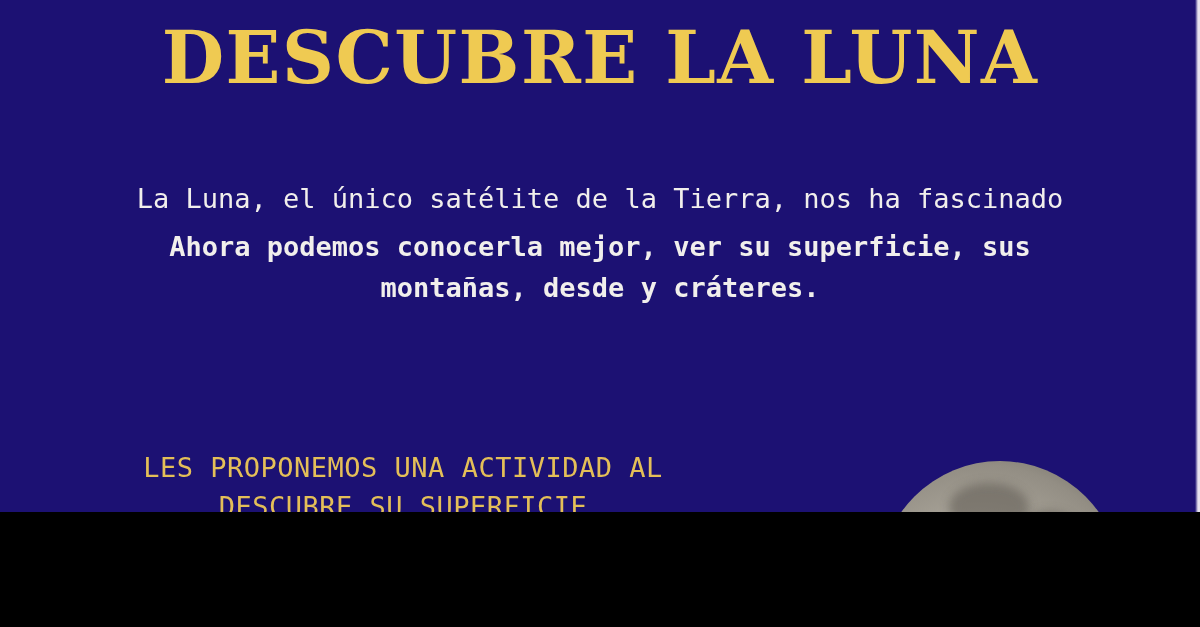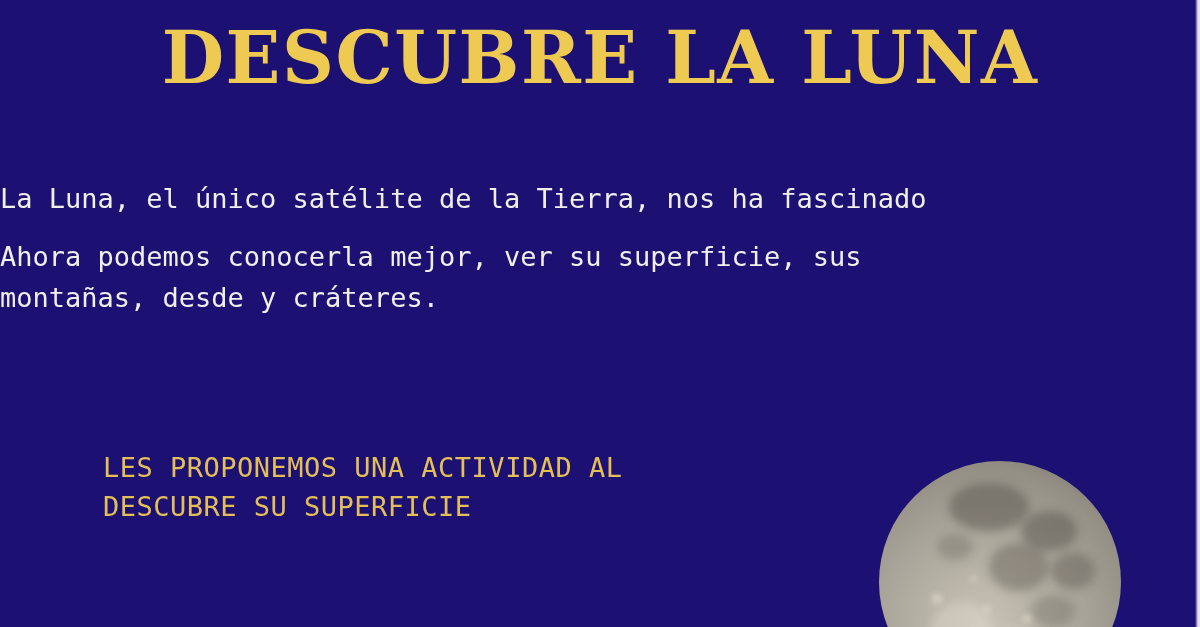--- a/index.html
+++ b/index.html
@@ -11,43 +11,44 @@
     --moon-dark:#5e5a52;
     --moon-bright:#ded8ca;
   }
   html,body{margin:0;padding:0;}
   body{
     width:1200px;height:627px;overflow:hidden;
     font-family:"DejaVu Sans Mono","Liberation Mono",monospace;
     background:#000;
   }
   .poster{
-    position:relative;width:1200px;height:627px;overflow:hidden;
+    position:relative;width:1200px;height:512px;overflow:hidden;
     background:var(--background);
   }
   .title{
     position:absolute;top:22px;left:0;right:0;margin:0;
     text-align:center;
     font-family:"DejaVu Serif","Liberation Serif",serif;
     font-weight:700;
     font-size:72px;line-height:1;
     letter-spacing:1.5px;
     color:var(--title-yellow);
   }
   .intro{
     position:absolute;top:178px;left:0;right:0;
+    text-align:center;
     color:var(--body-white);
     font-size:27px;line-height:41px;
   }
   .intro p{margin:0;}
-  .intro p + p{margin-top:17px;}
+  .intro p + p{margin-top:7px;font-weight:bold;}
   .line{display:block;}
   .cta{
     position:absolute;top:448px;left:103px;width:600px;
-    text-align:left;
+    text-align:center;
     color:var(--cta-yellow);
     font-size:27px;line-height:39px;
     letter-spacing:0.5px;
   }
   .moon{
     position:absolute;left:877px;top:459px;width:246px;height:246px;
   }
   .moon svg{display:block;filter:blur(0.5px);}
   .right-edge{
     position:absolute;top:0;bottom:0;right:0;width:5px;

